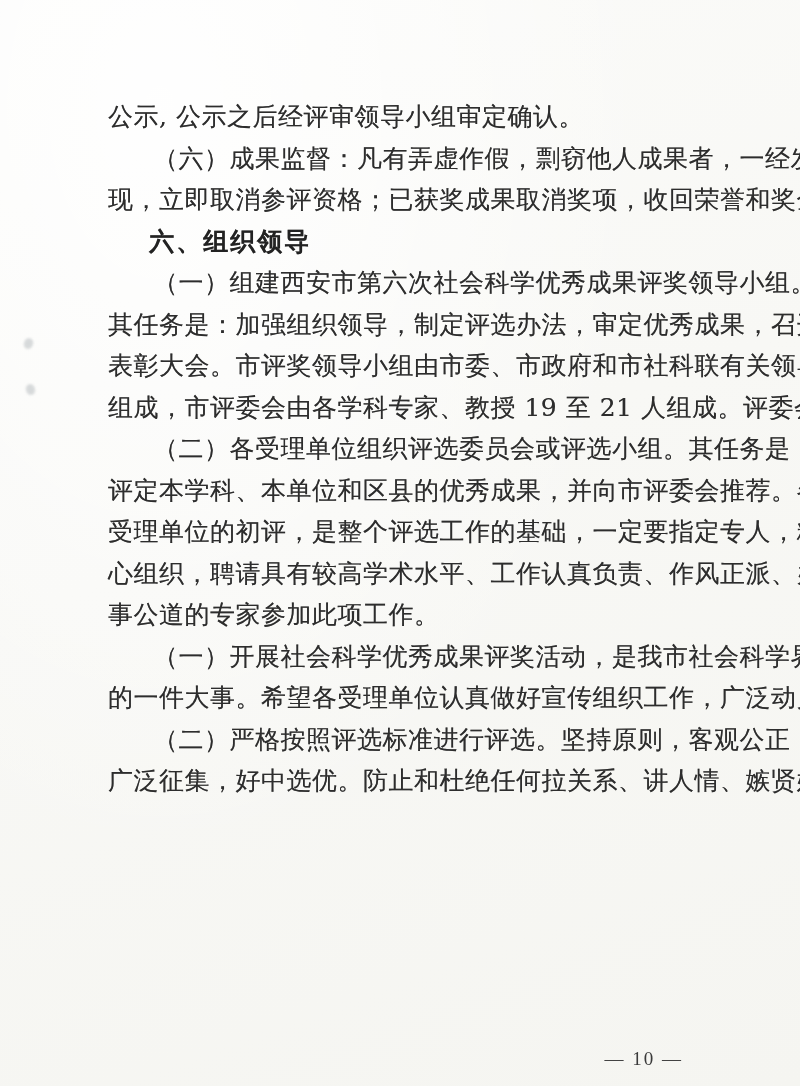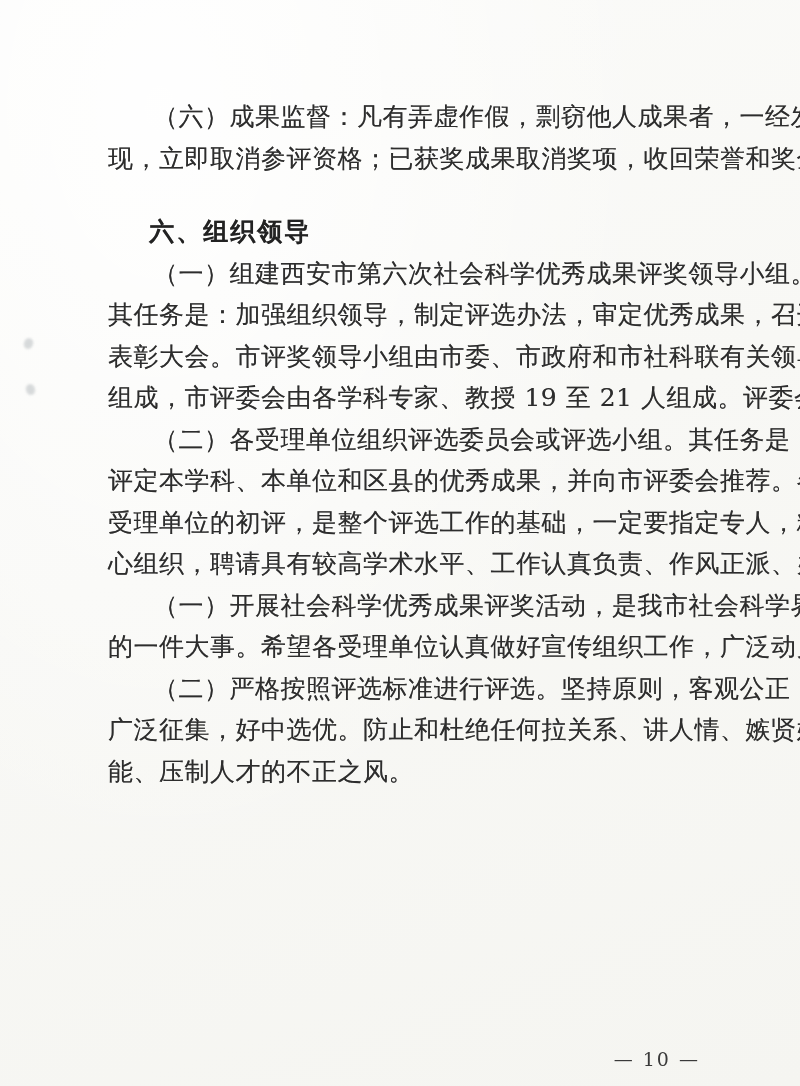--- a/index.html
+++ b/index.html
@@ -51,55 +51,56 @@
     text-shadow: 0 0 0.4px rgba(45,45,45,0.55);
   }
 
   .line.indent { text-indent: 1.8em; }
 
   .line.heading {
     text-indent: 1.65em;
     font-weight: bold;
     color: #222222;
     letter-spacing: 2px;
-    margin-top: 32px;
   }
 
   .page-number {
     position: absolute;
-    right: 100px;
+    right: 117px;
     top: 1048px;
     font-size: 19px;
     letter-spacing: 2px;
     color: #3a3a3a;
+    font-family: Liberation Serif, serif;
   }
 </style>
 </head>
 <body>
 
 <div class="page">
 
   <span class="smudge s1"></span>
   <span class="smudge s2"></span>
 
   <div class="text-block">
 
+  <div class="line">公示, 公示之后经评审领导小组审定确认。</div>
       <div class="line indent">（六）成果监督：凡有弄虚作假，剽窃他人成果者，一经发</div>
       <div class="line">现，立即取消参评资格；已获奖成果取消奖项，收回荣誉和奖金，</div>
       <div class="line indent heading">六、组织领导</div>
       <div class="line indent">（一）组建西安市第六次社会科学优秀成果评奖领导小组。</div>
       <div class="line">其任务是：加强组织领导，制定评选办法，审定优秀成果，召开</div>
       <div class="line">表彰大会。市评奖领导小组由市委、市政府和市社科联有关领导</div>
       <div class="line">组成，市评委会由各学科专家、教授 19 至 21 人组成。评委会下</div>
       <div class="line indent">（二）各受理单位组织评选委员会或评选小组。其任务是：</div>
       <div class="line">评定本学科、本单位和区县的优秀成果，并向市评委会推荐。各</div>
       <div class="line">受理单位的初评，是整个评选工作的基础，一定要指定专人，精</div>
       <div class="line">心组织，聘请具有较高学术水平、工作认真负责、作风正派、办</div>
+      <div class="line">事公道的专家参加此项工作。</div>
       <div class="line indent">（一）开展社会科学优秀成果评奖活动，是我市社会科学界</div>
       <div class="line">的一件大事。希望各受理单位认真做好宣传组织工作，广泛动员</div>
       <div class="line indent">（二）严格按照评选标准进行评选。坚持原则，客观公正，</div>
       <div class="line">广泛征集，好中选优。防止和杜绝任何拉关系、讲人情、嫉贤妒</div>
-      <div class="line">能、压制人才的不正之风。</div>
     </div>
 
   <div class="page-number">— 10 —</div>
 
 </div>
 
 </body></html>

